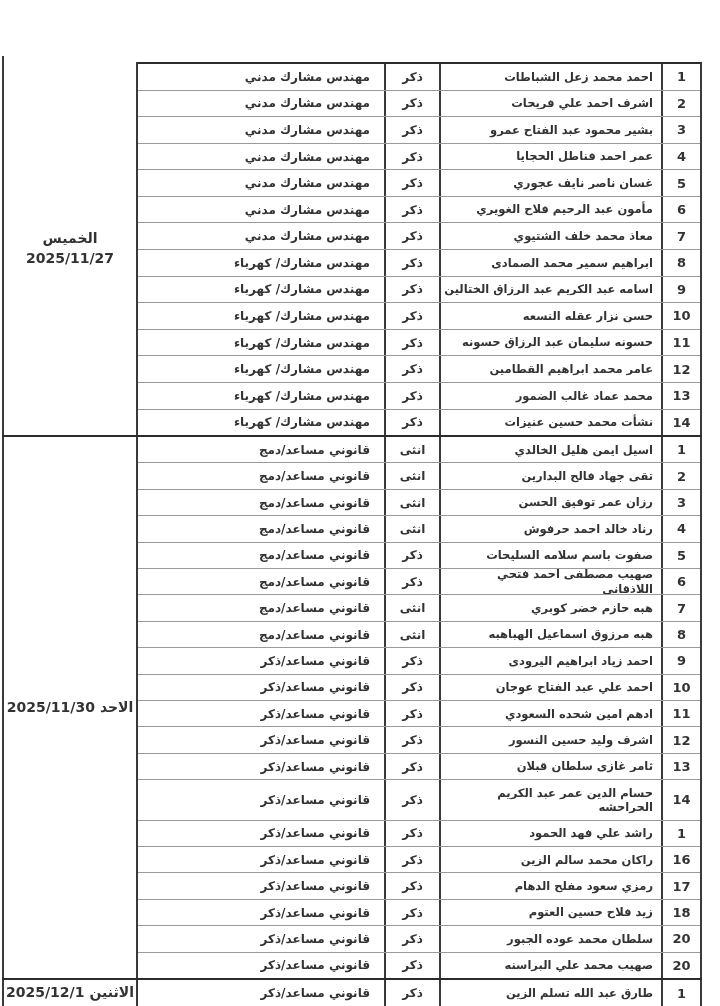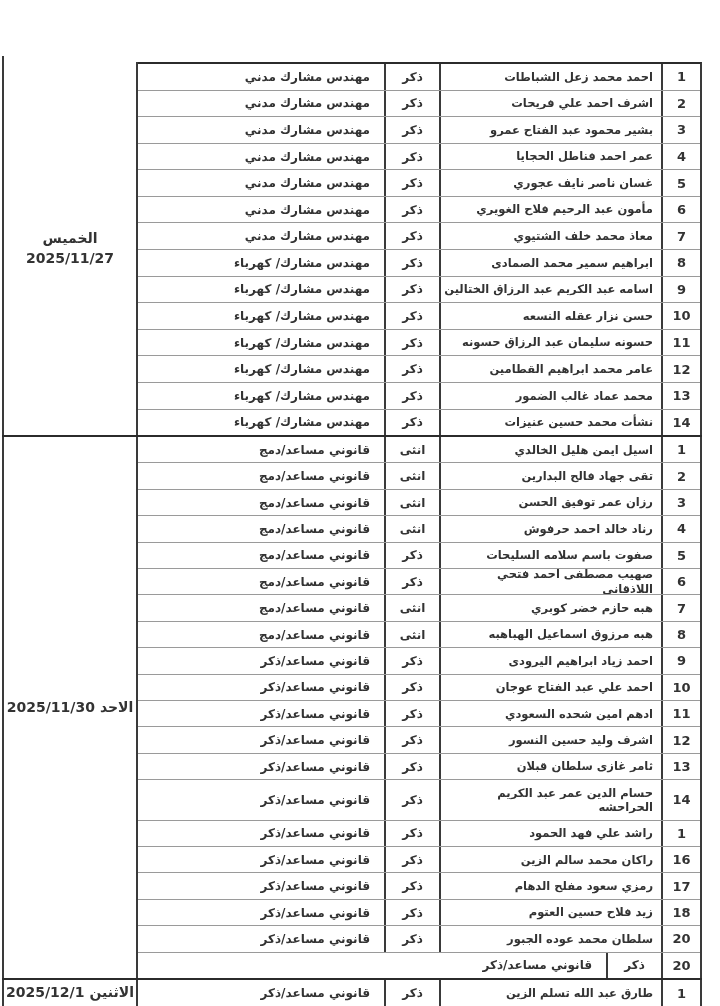--- a/index.html
+++ b/index.html
@@ -255,20 +255,21 @@
             <div class="cell title-cell">قانوني مساعد/ذكر</div>
           </div>
           <div class="row">
             <div class="cell num-cell">20</div>
             <div class="cell name-cell">سلطان محمد عوده الجبور</div>
             <div class="cell gender-cell">ذكر</div>
             <div class="cell title-cell">قانوني مساعد/ذكر</div>
           </div>
           <div class="row">
             <div class="cell num-cell">20</div>
+            <div class="cell name-cell">صهيب محمد علي البراسنه</div>
             <div class="cell gender-cell">ذكر</div>
             <div class="cell title-cell">قانوني مساعد/ذكر</div>
           </div>
         </div>
         <div class="date-cell">
           <div class="" style="display: block;">الاحد</div>
           <div class="" style="display: block;">2025/11/30</div>
         </div>
       </div>
       <div class="section section-2">

